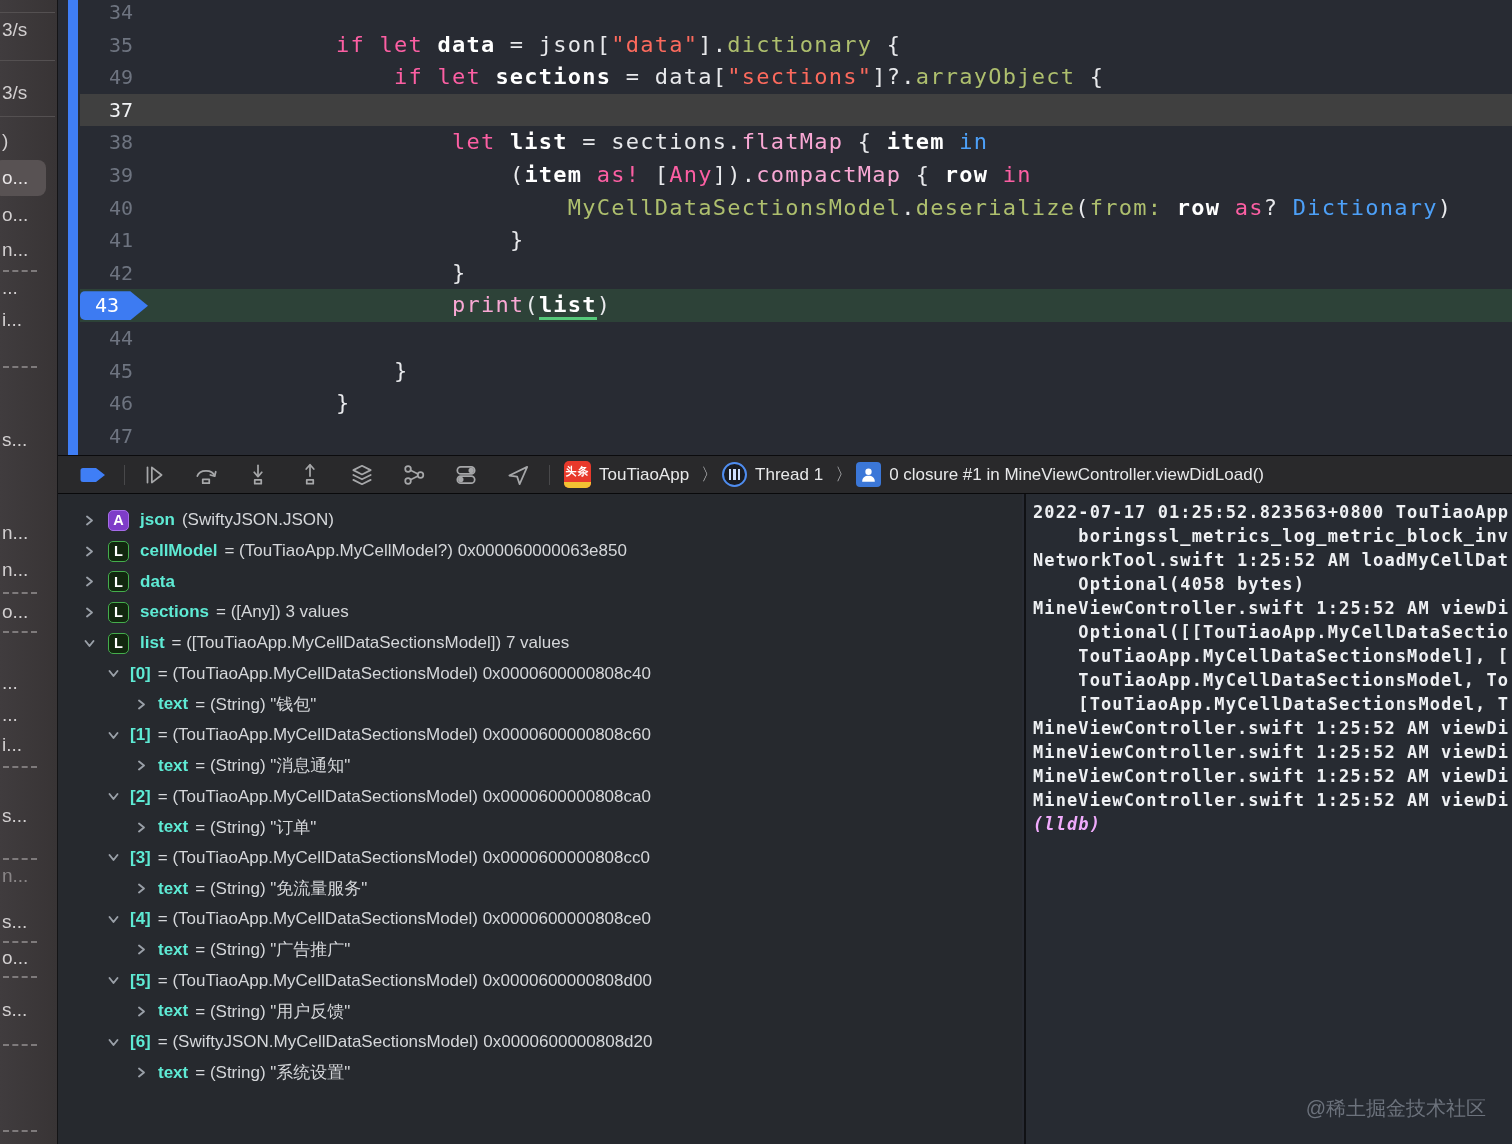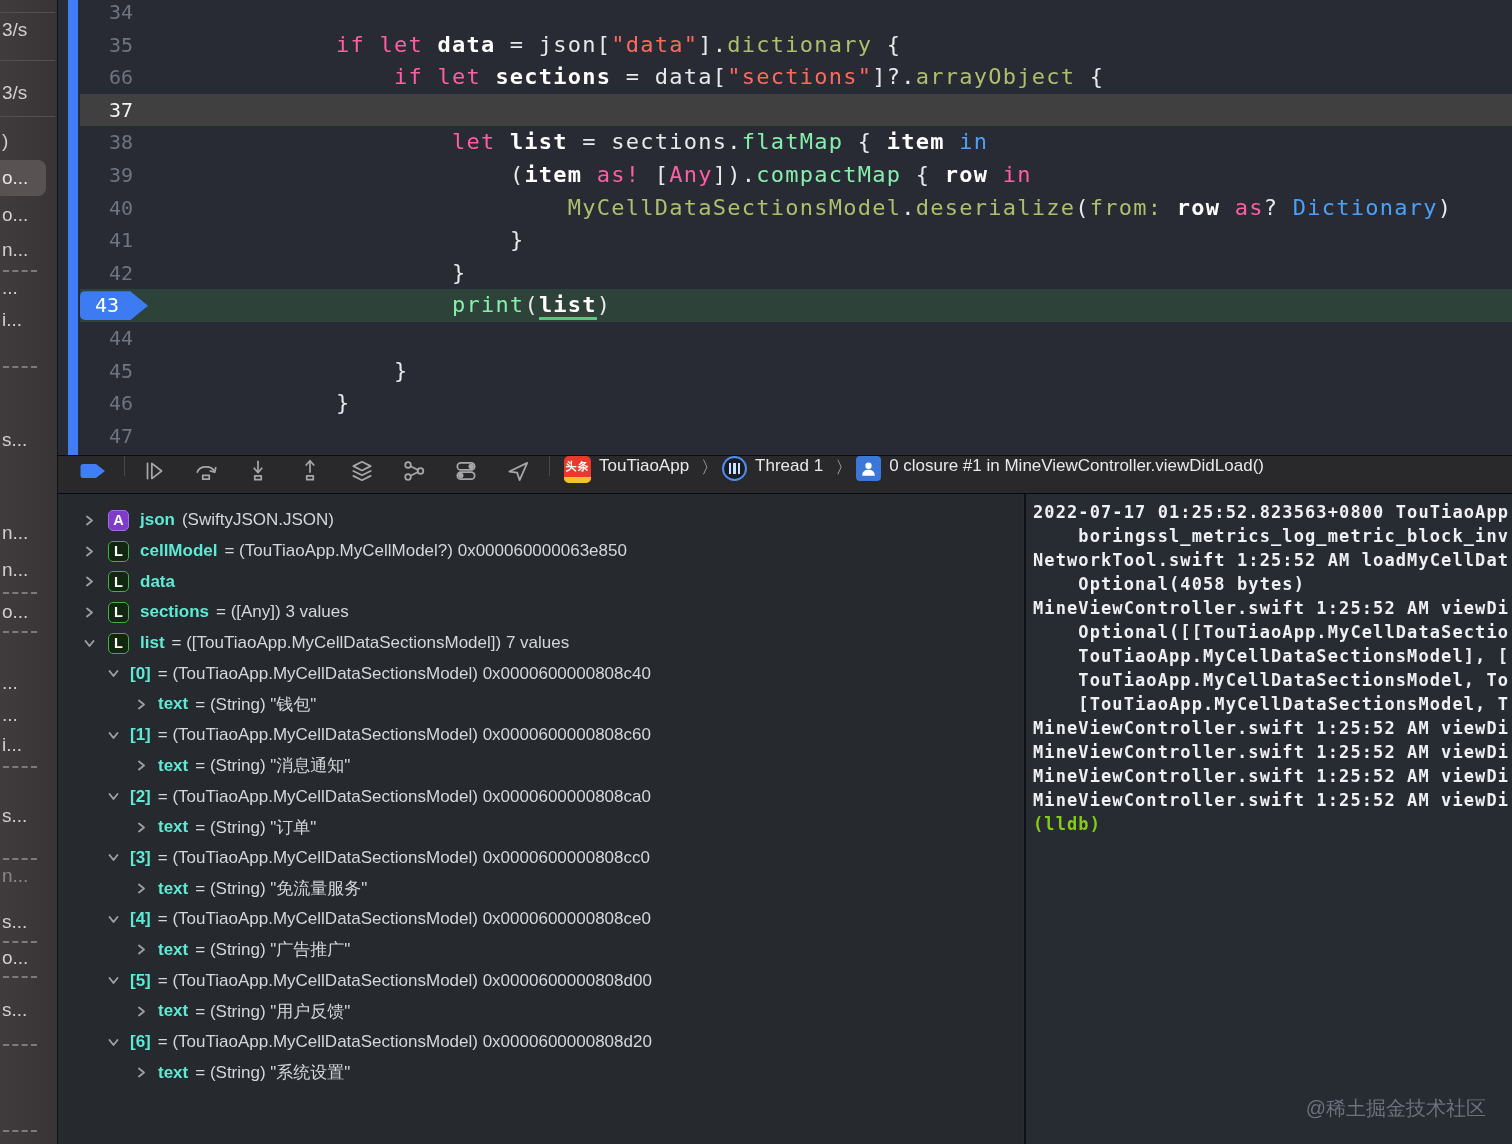--- a/index.html
+++ b/index.html
@@ -37,29 +37,29 @@
     font-family:"DejaVu Sans Mono",monospace;font-size:20px;
     clip-path:polygon(0 0,74% 0,100% 50%,74% 100%,0 100%);
     border-radius:5px;padding-right:14px;box-sizing:border-box;}
   .code-pre{position:absolute;left:24px;top:0;height:32.6px;line-height:32.6px;margin:0;
     font-family:"DejaVu Sans Mono",monospace;font-size:22px;letter-spacing:1.25px;
     white-space:pre;color:#e8e9ec;}
   .tok-k{color:#fc5fa3;font-weight:normal;}
   .tok-s{color:#fc6a5d;}
   .tok-c{color:#5fae53;}
   .tok-m{color:#aebf6e;}
-  .tok-f{color:#86efac;}
+  .tok-f{color:#f9a8d4;}
   .tok-b{color:#4da0f8;}
   .tok-w{color:#e8e9ec;}
   .tok-d{color:#ffffff;font-weight:bold;}
   .tok-u{color:#ffffff;font-weight:bold;border-bottom:3px solid #56c97a;}
   
   .debugbar{position:absolute;left:57px;top:455px;right:0;height:37px;background:#29292b;
     border-top:1px solid #0b0b0d;border-bottom:1px solid #09090b;
-    display:flex;padding-left:21px;box-sizing:content-box;z-index:4;}
+    display:flex;align-items:center;padding-left:21px;box-sizing:content-box;z-index:4;}
   .dbg-btn{display:flex;align-items:center;justify-content:center;width:30px;height:30px;
     margin-right:22px;flex:none;}
   .dbg-divider{width:1px;height:20px;background:#48484a;margin:0 14px 0 -6px;flex:none;}
   .dbg-label{color:#e8e9ea;font-size:17px;margin:0 8px;white-space:nowrap;}
   .dbg-chev{color:#b9babc;font-size:17px;margin:0 4px;}
   .appicon{width:27px;height:27px;border-radius:5px;background:#e8392b;position:relative;
     overflow:hidden;flex:none;display:flex;align-items:flex-start;justify-content:center;}
   .appicon .zh{color:#fff;font-weight:bold;font-size:11px;margin-top:3px;letter-spacing:1px;}
   .appicon .strip{position:absolute;bottom:0;left:0;right:0;height:6px;background:#f2c233;}
   .threadicon{width:25px;height:25px;border-radius:50%;border:2.5px solid #4f8df0;
@@ -79,21 +79,21 @@
     color:#fff;font-weight:bold;font-size:14.5px;box-sizing:border-box;}
   .vbadge.A{background:#7e3cc8;border:1.5px solid #a66ce8;}
   .vbadge.L{background:#12270f;border:1.5px solid #44ad4c;}
   .vname{font-weight:bold;color:#5eead4;margin-right:7px;}
   .vrest{color:#d5d7da;}
   .console{position:absolute;left:1024px;top:492px;right:0;bottom:0;background:#272b32;
     border-top:1px solid #0a0a0c;border-left:2px solid #101114;
     padding:7px 0 0 7px;box-sizing:border-box;overflow:hidden;}
   .con-line{margin:0;font-family:"DejaVu Sans Mono",monospace;font-weight:bold;
     font-size:17px;letter-spacing:1.1px;line-height:24px;color:#eef0f3;white-space:pre;}
-  .con-line.prompt{color:#84cc16;}
+  .con-line.prompt{color:#f0abfc;font-style:italic;}
   .watermark{position:absolute;right:26px;bottom:22px;color:#6c727c;font-size:20px;z-index:8;}
   .icon-svg{stroke:#a6a7a9;fill:none;stroke-width:1.6;stroke-linecap:round;stroke-linejoin:round;}
 </style>
 </head>
 <body>
 
 <div class="sidebar">
     <div class="sb-sep" style="top: 12px;"></div>
     <div class="sb-item" style="top: 30px;">3/s</div>
     <div class="sb-sep" style="top: 60px;"></div>
@@ -134,21 +134,21 @@
   <div class="code-lines">
       <div class="code-row">
         <div class="gutter">34</div>
         <pre class="code-pre"><span></span></pre>
       </div>
       <div class="code-row">
         <div class="gutter">35</div>
         <pre class="code-pre"><span>                </span><span class="tok-k">if let </span><span class="tok-d">data</span><span class="tok-w"> = json[</span><span class="tok-s">"data"</span><span class="tok-w">].</span><span class="tok-m">dictionary</span><span class="tok-w"> {</span></pre>
       </div>
       <div class="code-row">
-        <div class="gutter">66</div>
+        <div class="gutter">49</div>
         <pre class="code-pre"><span>                    </span><span class="tok-k">if let </span><span class="tok-d">sections</span><span class="tok-w"> = data[</span><span class="tok-s">"sections"</span><span class="tok-w">]?.</span><span class="tok-m">arrayObject</span><span class="tok-w"> {</span></pre>
       </div>
       <div class="code-row hl-gray">
         <div class="gutter bright">37</div>
         <pre class="code-pre"><span>                        </span></pre>
       </div>
       <div class="code-row">
         <div class="gutter">38</div>
         <pre class="code-pre"><span>                        </span><span class="tok-k">let </span><span class="tok-d">list</span><span class="tok-w"> = sections.</span><span class="tok-f">flatMap</span><span class="tok-w"> { </span><span class="tok-d">item</span><span class="tok-w"> </span><span class="tok-b">in</span></pre>
       </div>
@@ -448,21 +448,21 @@
       <span class="vrest">= (String) "用户反馈"</span>
     </div>
     <div class="var-row">
       <span class="chev expanded" style="margin-left: 50px;">
         <svg width="11" height="11" viewBox="0 0 11 11" fill="none" stroke="#9aa0a8" stroke-width="1.9" stroke-linecap="round" stroke-linejoin="round">
           <polyline points="3,1.5 8,5.5 3,9.5"></polyline>
         </svg>
       </span>
       <span style="width: 10px; flex: 0 0 auto;"></span>
       <span class="vname">[6]</span>
-      <span class="vrest">= (TouTiaoApp.MyCellDataSectionsModel) 0x0000600000808d20</span>
+      <span class="vrest">= (SwiftyJSON.MyCellDataSectionsModel) 0x0000600000808d20</span>
     </div>
     <div class="var-row">
       <span class="chev" style="margin-left: 78px;">
         <svg width="11" height="11" viewBox="0 0 11 11" fill="none" stroke="#9aa0a8" stroke-width="1.9" stroke-linecap="round" stroke-linejoin="round">
           <polyline points="3,1.5 8,5.5 3,9.5"></polyline>
         </svg>
       </span>
       <span style="width: 10px; flex: 0 0 auto;"></span>
       <span class="vname">text</span>
       <span class="vrest">= (String) "系统设置"</span>

